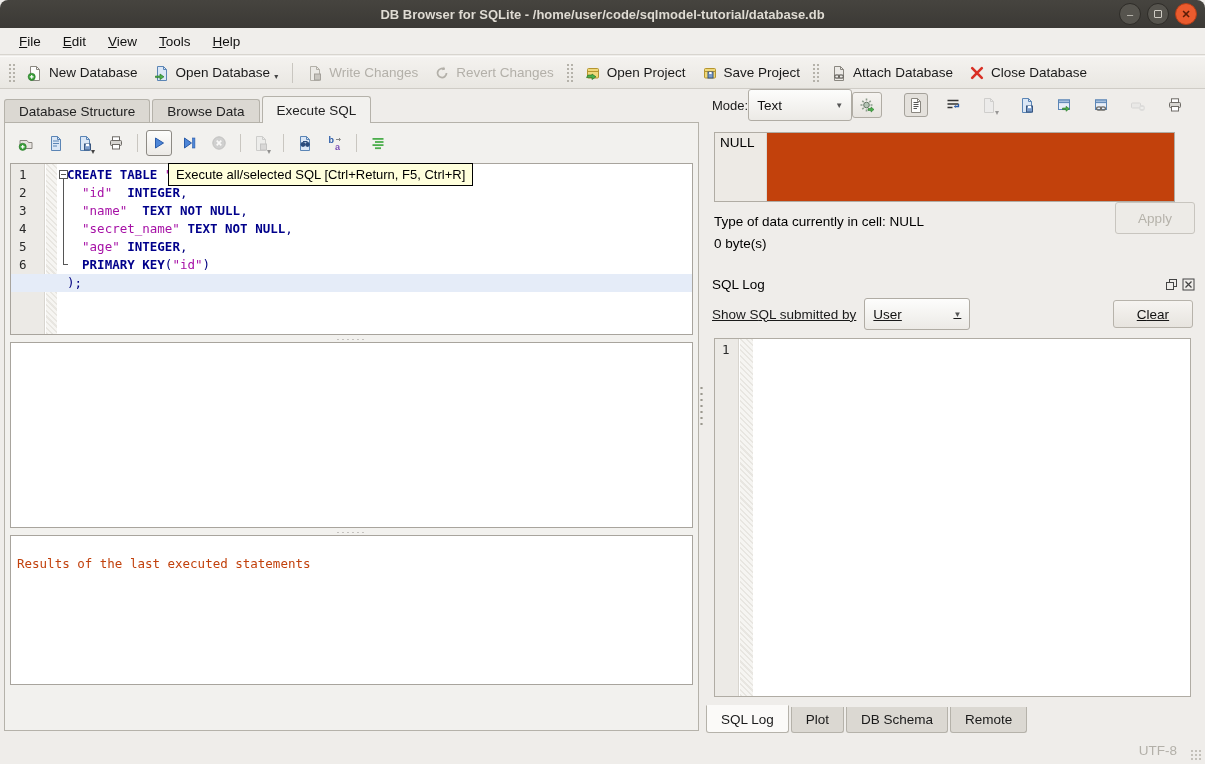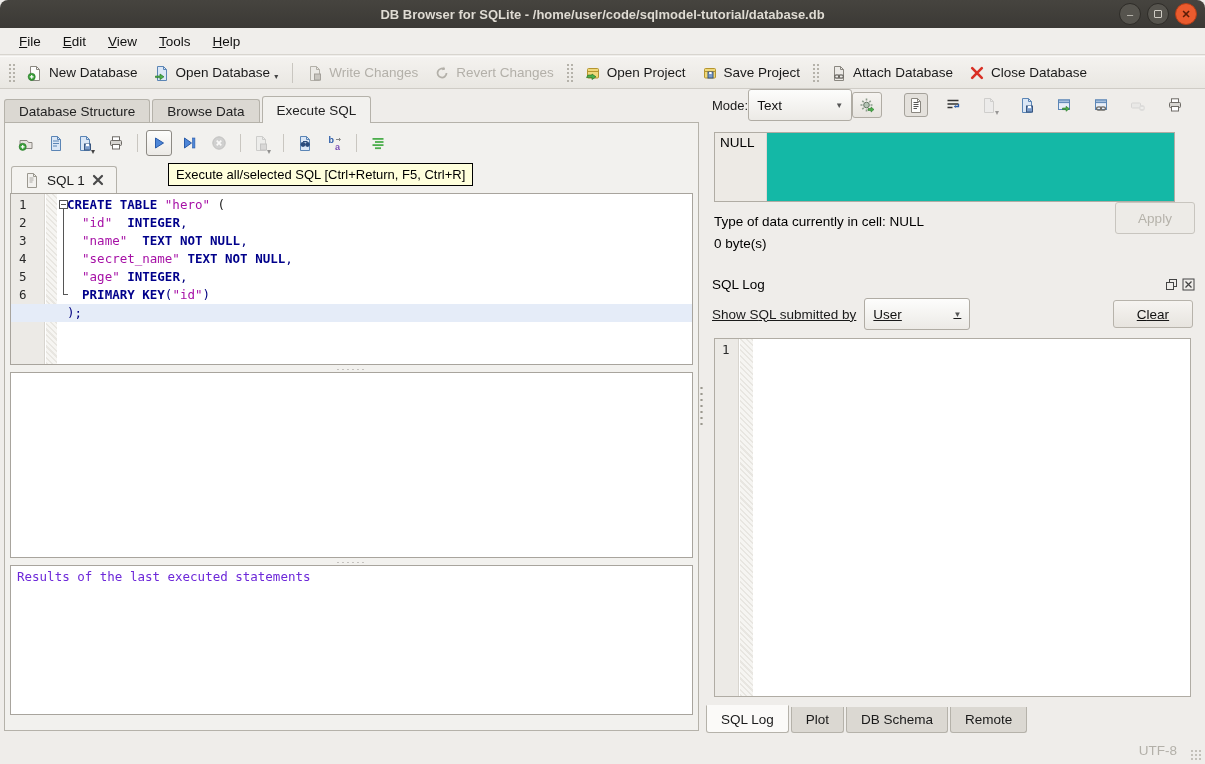--- a/index.html
+++ b/index.html
@@ -76,22 +76,22 @@
   .tok-pn{ color:#000080; }
   .fold-box{ position:absolute; left:48px; top:6px; width:9px; height:9px; background:#fff;
     border:1px solid #555; z-index:2; }
   .fold-box:after{ content:""; position:absolute; left:1px; right:1px; top:3px; height:1px; background:#555; }
   .fold-rail{ position:absolute; left:52px; top:15px; height:86px; width:5px;
     border-left:1px solid #555; border-bottom:1px solid #555; z-index:2; }
   .splitter-h{ height:7px; display:flex; align-items:center; justify-content:center; }
   .splitter-dots{ color:#8f8c86; font-size:9px; letter-spacing:2px; line-height:4px; }
   .panel-box{ margin:0 5px; border:1px solid #a8a49d; background:#fff; }
   .grid-panel{ height:186px; }
-  .results-panel{ height:150px; padding:3px 6px;
-    font-family:"DejaVu Sans Mono", monospace; font-size:12.5px; color:#6d28d9; }
+  .results-panel{ height:150px; padding:20px 6px;
+    font-family:"DejaVu Sans Mono", monospace; font-size:12.5px; color:#c2410c; }
   
   .tooltip{ position:absolute; left:168px; top:163px; z-index:50;
     background:#ffffdc; border:1px solid #000; padding:3px 7px; font-size:13px; color:#000; white-space:nowrap; }
   
   .dock-col{ position:absolute; left:706px; top:88px; width:493px; height:647px;
     display:flex; flex-direction:column; }
   .dock-header{ height:24px; display:flex; align-items:center; padding:0 4px 0 6px; }
   .dock-title{ font-size:13.5px; color:#000; flex:1; }
   .dock-hbtns{ display:flex; gap:3px; }
   .dock-hbtn{ width:14px; height:14px; display:flex; align-items:center; justify-content:center; }
@@ -99,21 +99,21 @@
   .qt-select{ height:32px; background:linear-gradient(#fdfdfc,#eceae6); border:1px solid #b0aca4;
     border-radius:3px; display:flex; align-items:center; justify-content:space-between;
     padding:0 8px; font-size:13.5px; color:#111; }
   .qt-select .arrow{ font-size:8px; color:#555; margin-left:10px; }
   .gear-btn{ width:30px; height:26px; border:1px solid #b0aca4; border-radius:3px;
     background:linear-gradient(#f6f4f1,#e7e4df); display:flex; align-items:center; justify-content:center; }
   .cell-icons{ display:flex; align-items:center; gap:13px; margin-left:auto; padding-right:6px; }
   .cicon{ width:24px; height:24px; display:flex; align-items:center; justify-content:center; border-radius:3px; }
   .cicon.active{ border:1px solid #a5a29b; background:#e4e1dc; }
   .cicon.disabled{ opacity:.5; filter:grayscale(1); }
-  .cell-editor{ margin:10px 24px 0 8px; height:70px; border:1px solid #b0aca4; background:#14b8a6; position:relative; }
+  .cell-editor{ margin:10px 24px 0 8px; height:70px; border:1px solid #b0aca4; background:#c2410c; position:relative; }
   .cell-gutter{ position:absolute; left:0; top:0; bottom:0; width:52px; background:#edeae5; border-right:1px solid #ddd9d3; }
   .cell-null{ position:absolute; left:5px; top:2px; font-size:13.5px; color:#000; z-index:2; }
   .cell-info{ position:relative; padding:12px 8px 0 8px; height:64px; }
   .cell-info .line1{ font-size:13.5px; color:#000; }
   .cell-info .line2{ font-size:13.5px; color:#000; margin-top:7px; }
   .qt-btn{ border:1px solid #b7b3ab; border-radius:3px; background:linear-gradient(#f6f4f1,#e7e4df);
     font-size:13.5px; color:#111; display:flex; align-items:center; justify-content:center; }
   .qt-btn.disabled{ color:#b5b2aa; background:#edebe7; border-color:#c8c5bf; }
   .apply-btn{ position:absolute; right:4px; top:0px; width:80px; height:32px; }
   .log-filter-row{ height:36px; display:flex; align-items:center; padding:0 6px; gap:8px;text-decoration:underline; }
@@ -317,33 +317,20 @@
       <div class="sqlt-sep"></div>
       <div class="sqlt-btn">
         <span class="icon16"><svg width="16" height="16" viewBox="0 0 16 16">
             <rect x="2.5" y="3" width="11" height="1.8" fill="#4cae4c"></rect>
             <rect x="5" y="6.1" width="8.5" height="1.8" fill="#4cae4c"></rect>
             <rect x="2.5" y="9.2" width="11" height="1.8" fill="#4cae4c"></rect>
             <rect x="5" y="12.3" width="6" height="1.8" fill="#4cae4c"></rect>
           </svg></span>
       </div>
     </div>
-  <div class="sql-tabbar">
-    <div class="sql-tab">
-      <span class="icon16" id="sqltab-icon"><svg width="16" height="16" viewBox="0 0 16 16">
-            <path d="M3.5 1.5h6l3 3v11h-9z" fill="#f2f1ee" stroke="#9b988f"></path>
-            <path d="M9.5 1.5v3h3" fill="none" stroke="#9b988f"></path>
-            <path d="M5.5 6h4M5.5 8h4M5.5 10h3" stroke="#9b988f" stroke-width="0.8"></path>
-          </svg></span>
-      <span>SQL 1</span>
-      <span class="icon16" style="width:12px;height:12px" id="sqltab-close"><svg width="12" height="12" viewBox="0 0 12 12">
-            <path d="M2 2l8 8M10 2l-8 8" stroke="#4a4a4a" stroke-width="2.2" stroke-linecap="round"></path>
-          </svg></span>
-    </div>
-  </div>
   <div class="editor-wrap" id="sql-editor">
     <div class="gutter" id="editor-gutter">
         <div style="height: 18px;">1</div>
         <div style="height: 18px;">2</div>
         <div style="height: 18px;">3</div>
         <div style="height: 18px;">4</div>
         <div style="height: 18px;">5</div>
         <div style="height: 18px;">6</div>
         <div style="height: 18px;">7</div>
       </div>

